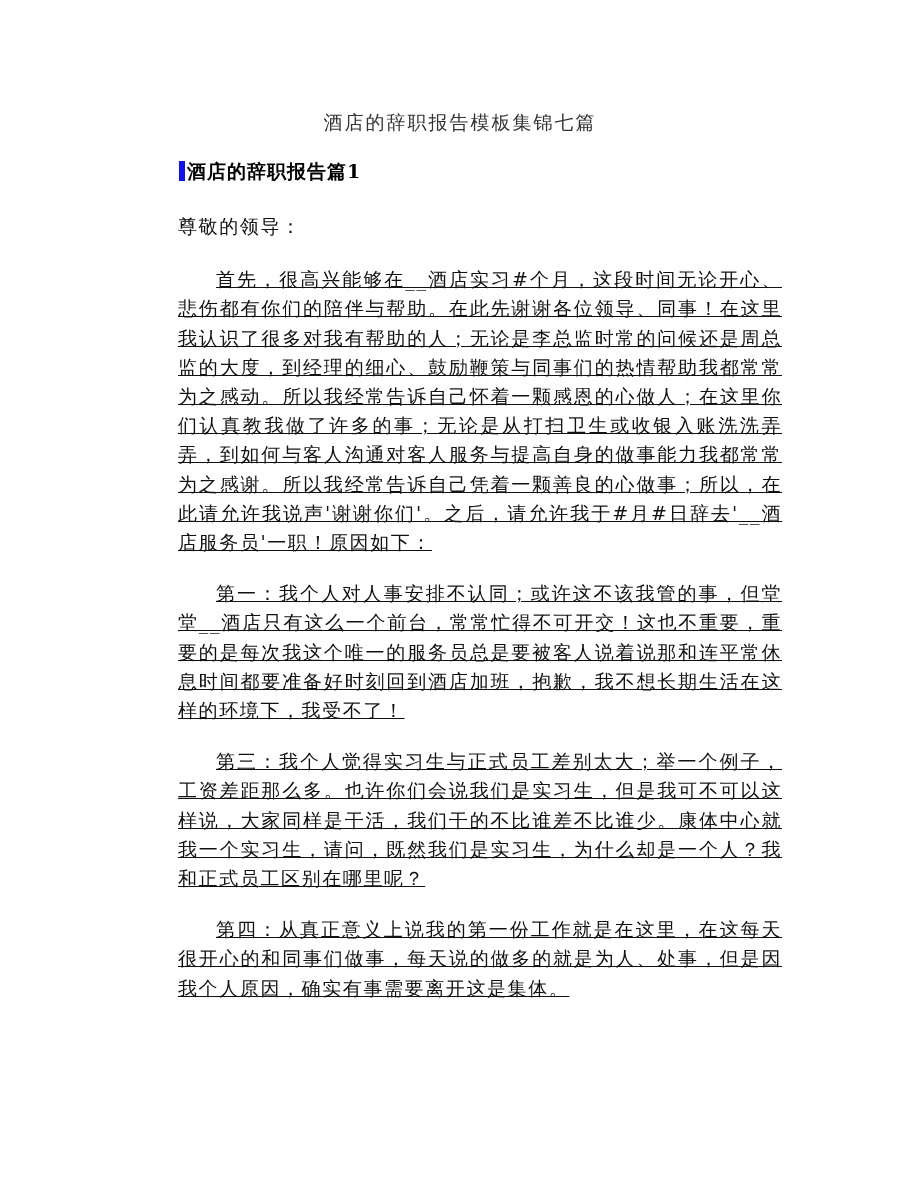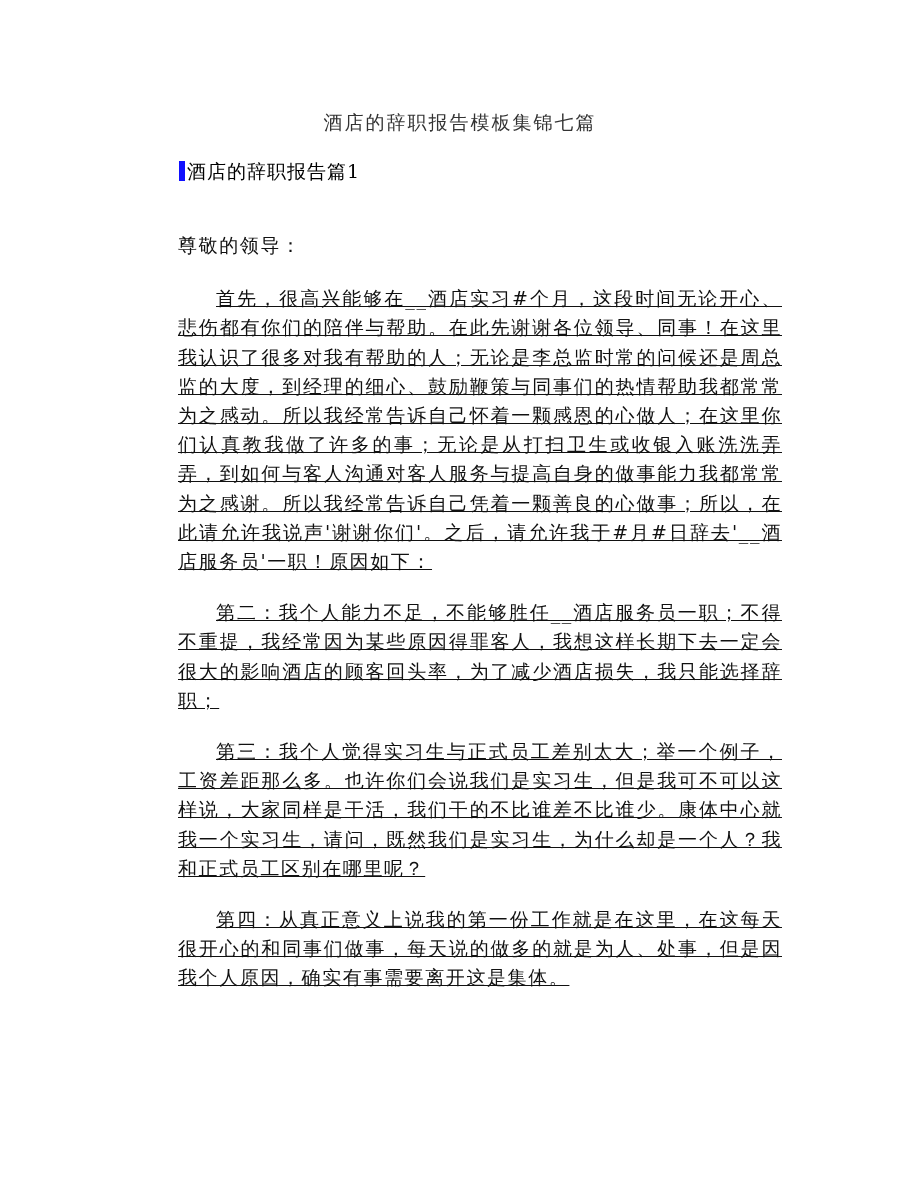--- a/index.html
+++ b/index.html
@@ -31,21 +31,21 @@
       font-size: 19px;
       letter-spacing: 2px;
       color: #333333;
       line-height: 26px;
     }
     .section-heading {
       position: absolute;
       top: 158px;
       left: 179px;
       font-size: 19px;
-      font-weight: normal;
+      font-weight: bold;
       line-height: 26px;
       display: flex;
       align-items: center;
       letter-spacing: 1px;
     }
     .heading-bar {
       display: inline-block;
       width: 6px;
       height: 20px;
       background: #1010ff;
@@ -65,34 +65,33 @@
       margin: 0 0 22px 0;
       text-align: justify;
       word-break: break-all;
     }
     .para.indent {
       text-indent: 2em;
       text-decoration: underline;
     }
     .para.greeting {
       margin-bottom: 24px;
-      margin-top: 19px;
     }
   </style>
 </head>
 <body>
 
 <div class="page">
   <div class="doc-title">酒店的辞职报告模板集锦七篇</div>
 
   <div class="section-heading">
     <span class="heading-bar" style="background: rgb(16, 16, 255);"></span>
     <span>酒店的辞职报告篇1</span>
   </div>
 
   <div class="body">
     <p class="para greeting">尊敬的领导：</p>
     <p class="para indent">首先，很高兴能够在__酒店实习#个月，这段时间无论开心、悲伤都有你们的陪伴与帮助。在此先谢谢各位领导、同事！在这里我认识了很多对我有帮助的人；无论是李总监时常的问候还是周总监的大度，到经理的细心、鼓励鞭策与同事们的热情帮助我都常常为之感动。所以我经常告诉自己怀着一颗感恩的心做人；在这里你们认真教我做了许多的事；无论是从打扫卫生或收银入账洗洗弄弄，到如何与客人沟通对客人服务与提高自身的做事能力我都常常为之感谢。所以我经常告诉自己凭着一颗善良的心做事；所以，在此请允许我说声'谢谢你们'。之后，请允许我于#月#日辞去'__酒店服务员'一职！原因如下：</p>
-    <p class="para indent">第二：我个人能力不足，不能够胜任__酒店服务员一职；不得不重提，我经常因为某些原因得罪客人，我想这样长期下去一定会很大的影响酒店的顾客回头率，为了减少酒店损失，我只能选择辞职；</p>
+    <p class="para indent">第一：我个人对人事安排不认同；或许这不该我管的事，但堂堂__酒店只有这么一个前台，常常忙得不可开交！这也不重要，重要的是每次我这个唯一的服务员总是要被客人说着说那和连平常休息时间都要准备好时刻回到酒店加班，抱歉，我不想长期生活在这样的环境下，我受不了！</p>
     <p class="para indent">第三：我个人觉得实习生与正式员工差别太大；举一个例子，工资差距那么多。也许你们会说我们是实习生，但是我可不可以这样说，大家同样是干活，我们干的不比谁差不比谁少。康体中心就我一个实习生，请问，既然我们是实习生，为什么却是一个人？我和正式员工区别在哪里呢？</p>
     <p class="para indent">第四：从真正意义上说我的第一份工作就是在这里，在这每天很开心的和同事们做事，每天说的做多的就是为人、处事，但是因我个人原因，确实有事需要离开这是集体。</p>
   </div>
 </div>
 
 </body></html>

